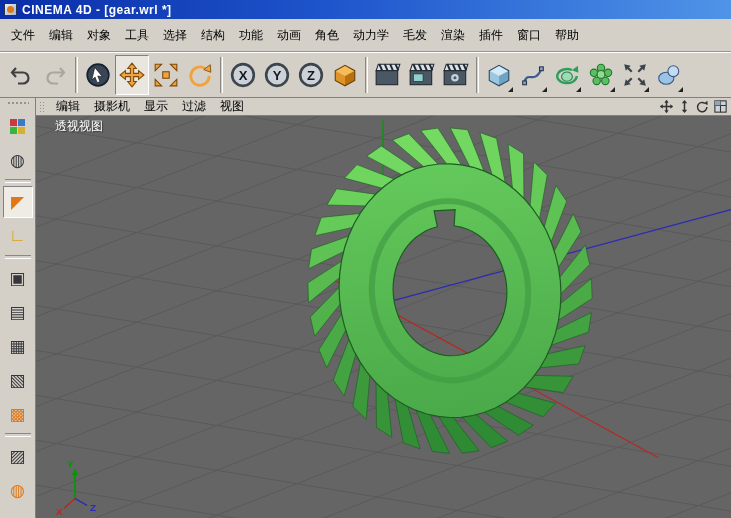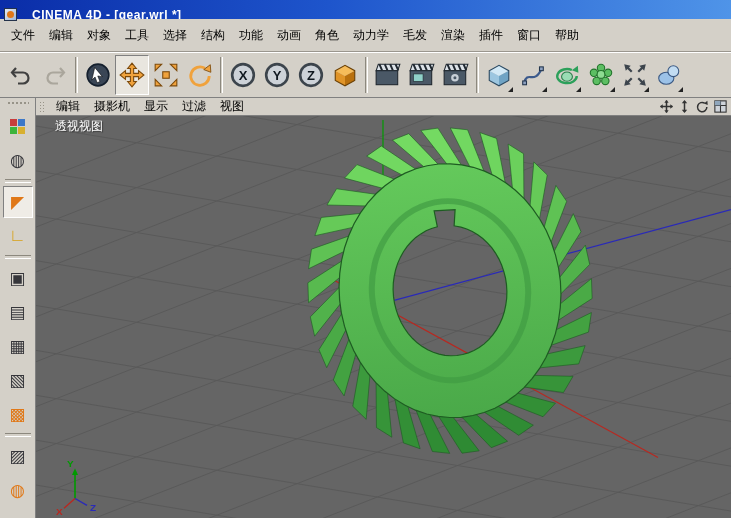--- a/index.html
+++ b/index.html
@@ -1,21 +1,21 @@
 <!DOCTYPE html>
 <html><head>
 <meta charset="utf-8">
 <style>
   *{margin:0;padding:0;box-sizing:border-box}
   html,body{width:731px;height:518px;overflow:hidden}
   body{font-family:"Liberation Sans",sans-serif;font-size:12px;background:#d4d0c8;color:#000}
   .app{width:731px;height:518px;display:flex;flex-direction:column;overflow:hidden}
 
   
-  .titlebar{height:19px;flex:0 0 19px;background:linear-gradient(90deg,#0a2da8 0%,#1e55cc 45%,#4f94e8 100%);display:flex;align-items:flex-start;padding:8px 4px;gap:15px}
+  .titlebar{height:19px;flex:0 0 19px;background:linear-gradient(90deg,#0a2da8 0%,#1e55cc 45%,#4f94e8 100%);display:flex;align-items:center;padding:8px 4px;gap:5px}
   .app-icon{width:13px;height:13px;background:linear-gradient(135deg,#e8edf4 0%,#9fb8d8 100%);border:1px solid #24324a;position:relative}
   .app-icon::after{content:"";position:absolute;left:2px;top:2px;width:7px;height:7px;border-radius:50%;background:#e07818}
   .title-text{color:#fff;font-weight:bold;font-size:12px;letter-spacing:.5px;white-space:nowrap}
 
   
   .menubar{height:23px;flex:0 0 23px;background:#d4d0c8;border-bottom:1px solid #9a968e;display:flex;align-items:center;padding:16px 4px}
   .menu-item{padding:3px 7px;white-space:nowrap;cursor:default}
 
   
   .toolbar{height:46px;flex:0 0 46px;background:#d4d0c8;border-top:1px solid #fff;border-bottom:1px solid #808080;display:flex;align-items:center;padding:0 4px;overflow:hidden}

